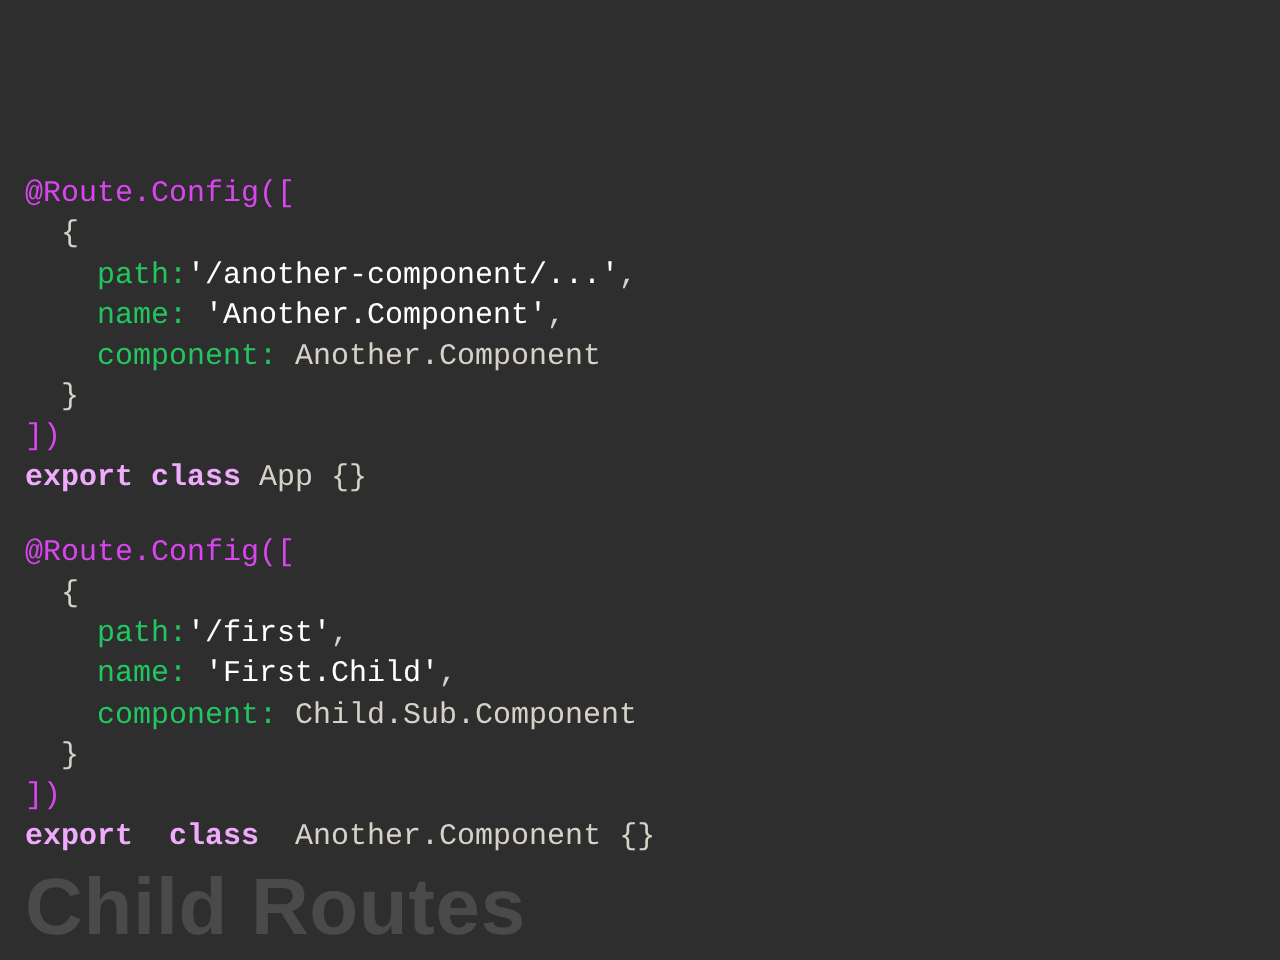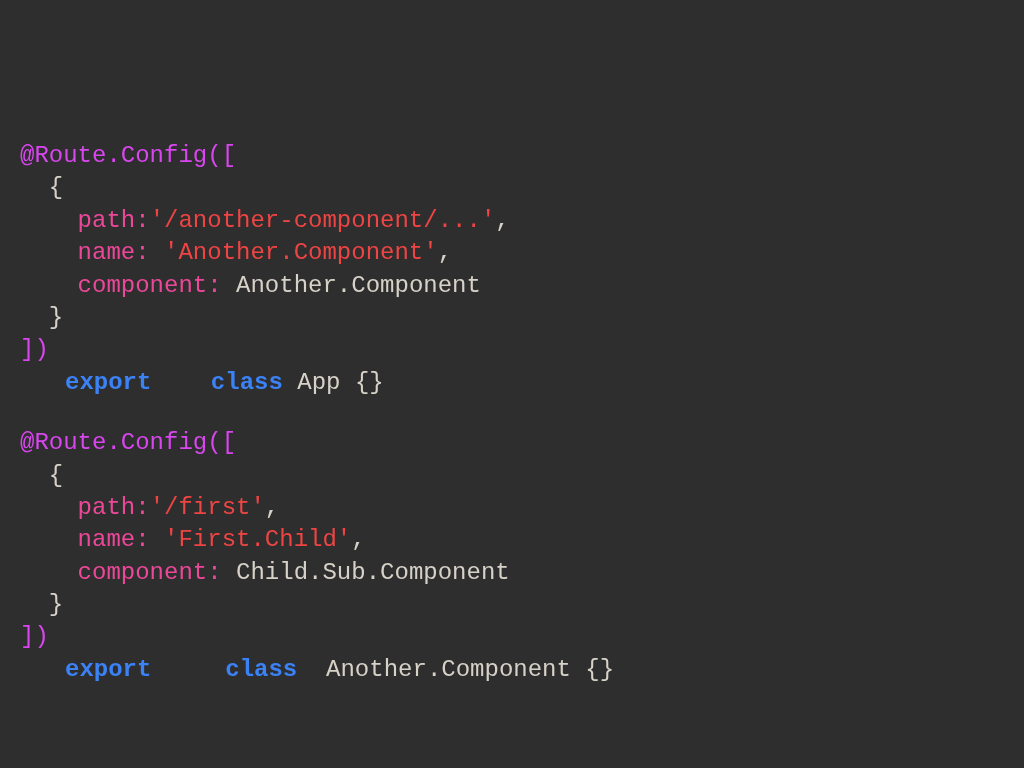--- a/index.html
+++ b/index.html
@@ -20,23 +20,23 @@
   }
   pre.code {
     margin: 0;
     font-family: "Consolas", "Menlo", "Courier New", monospace;
     font-size: 24px;
     line-height: 1.35;
     white-space: pre;
   }
   .c-default { color: #d7d2c8; } 
   .c-decor   { color: #d946ef; }
-  .c-key     { color: #ec4899; } 
-  .c-string  { color: #ef4444; text-align: right; } 
-  .c-kw      { color: #3b82f6; font-weight: 600; margin-left: 45px; } 
+  .c-key     { color: #22c55e; } 
+  .c-string  { color: #ffffff; text-align: right; } 
+  .c-kw      { color: #f0abfc; font-weight: 600; } 
   .c-name    { color: #d7d2c8; text-align: right; }
   .title {
     position: absolute;
     left: 20px;
     bottom: 6px;
     font-size: 64px;
     font-weight: 700;
     color: #4a4a4a;
     letter-spacing: 0.5px;
     white-space: nowrap;
@@ -60,14 +60,15 @@
 <pre class="code" style="margin-top:28px;"><span class="c-decor">@Route.Config</span><span class="c-decor">([</span>
   <span class="c-default">{</span>
     <span class="c-key">path:</span><span class="c-string">'/first'</span><span class="c-default">,</span>
     <span class="c-key">name:</span> <span class="c-string">'First.Child'</span><span class="c-default">,</span>
     <span class="c-key">component:</span> <span class="c-default">Child.Sub.Component</span>
   <span class="c-default">}</span>
 <span class="c-decor">])</span>
 <span class="c-kw">export</span>  <span class="c-kw">class</span>  <span class="c-name">Another.Component</span> <span class="c-default">{}</span>
 </pre>
 
+<div class="title">Child Routes</div>
 
 </div>
 
 </body></html>

